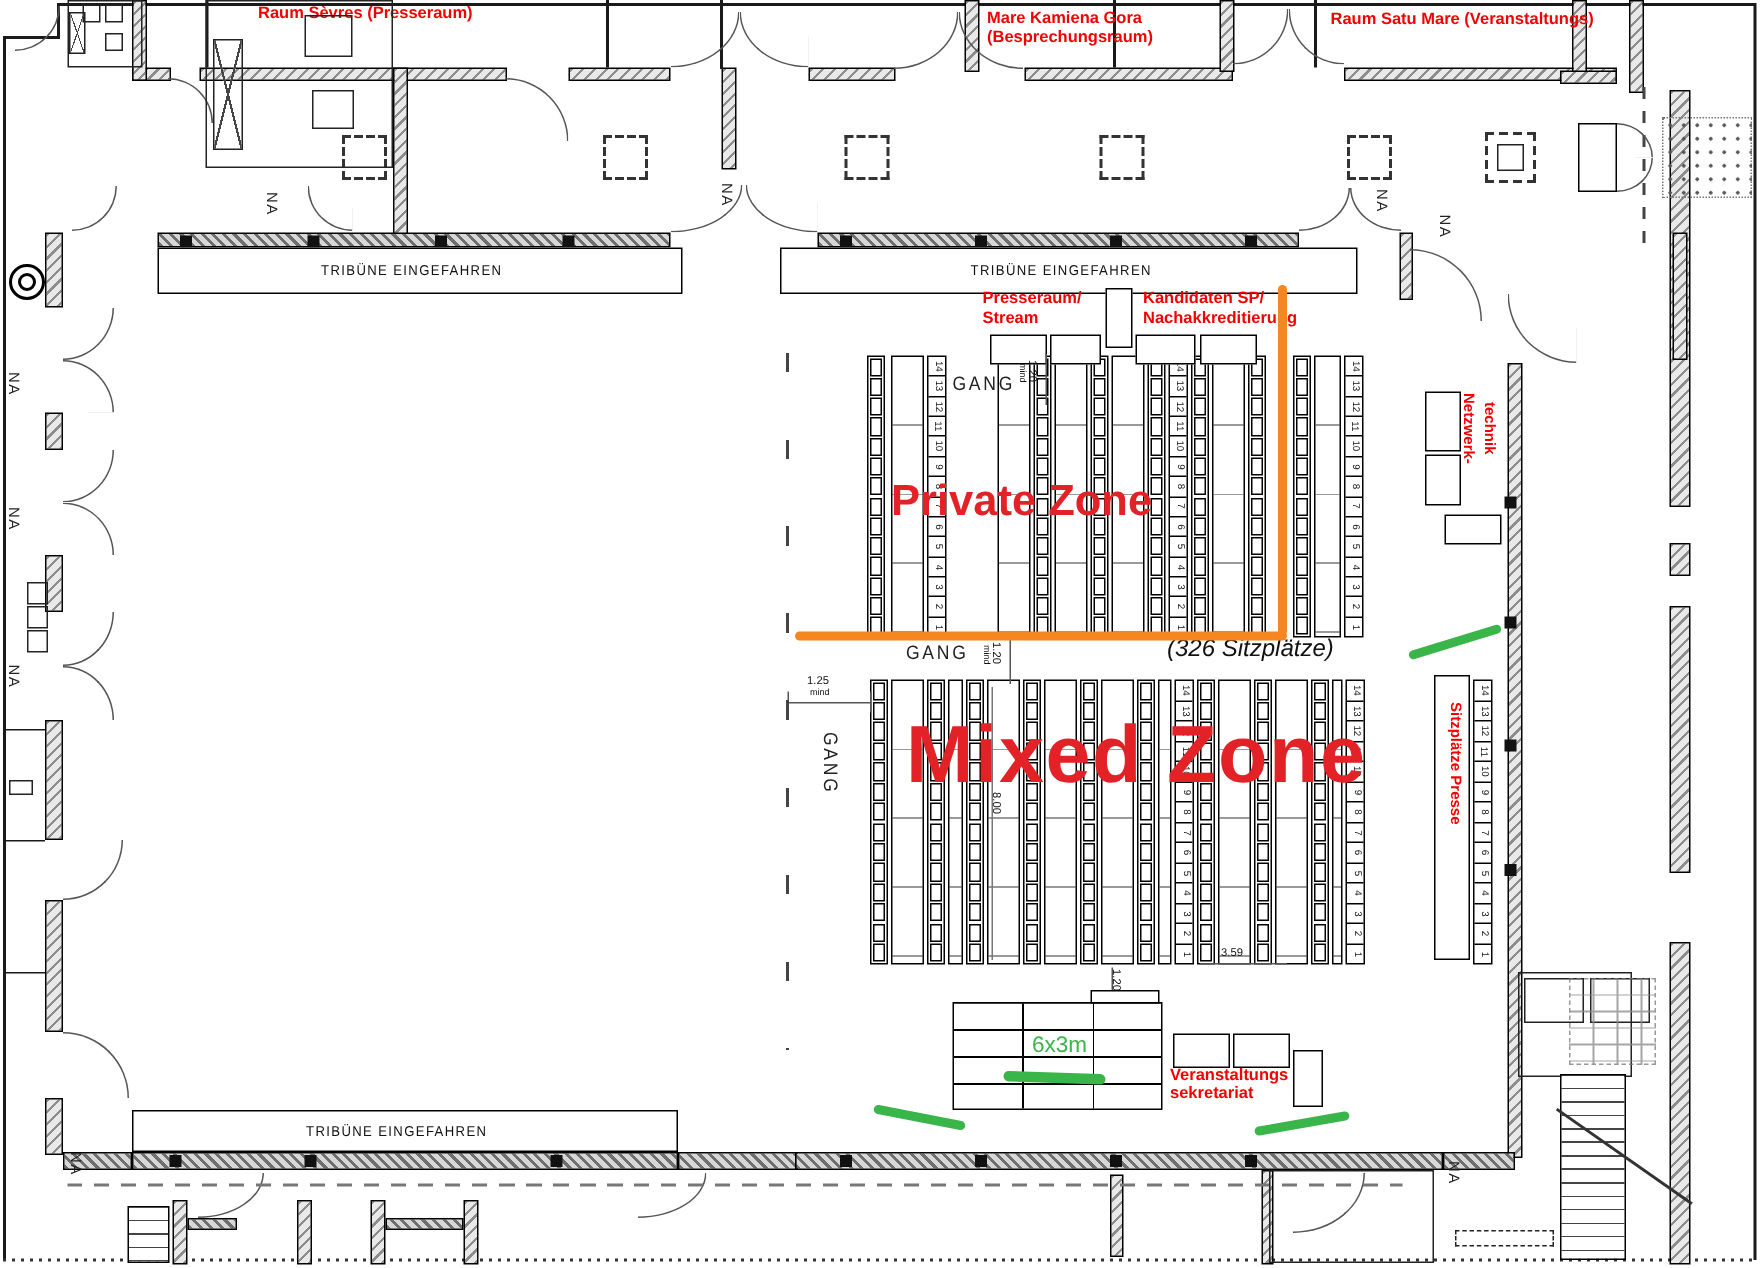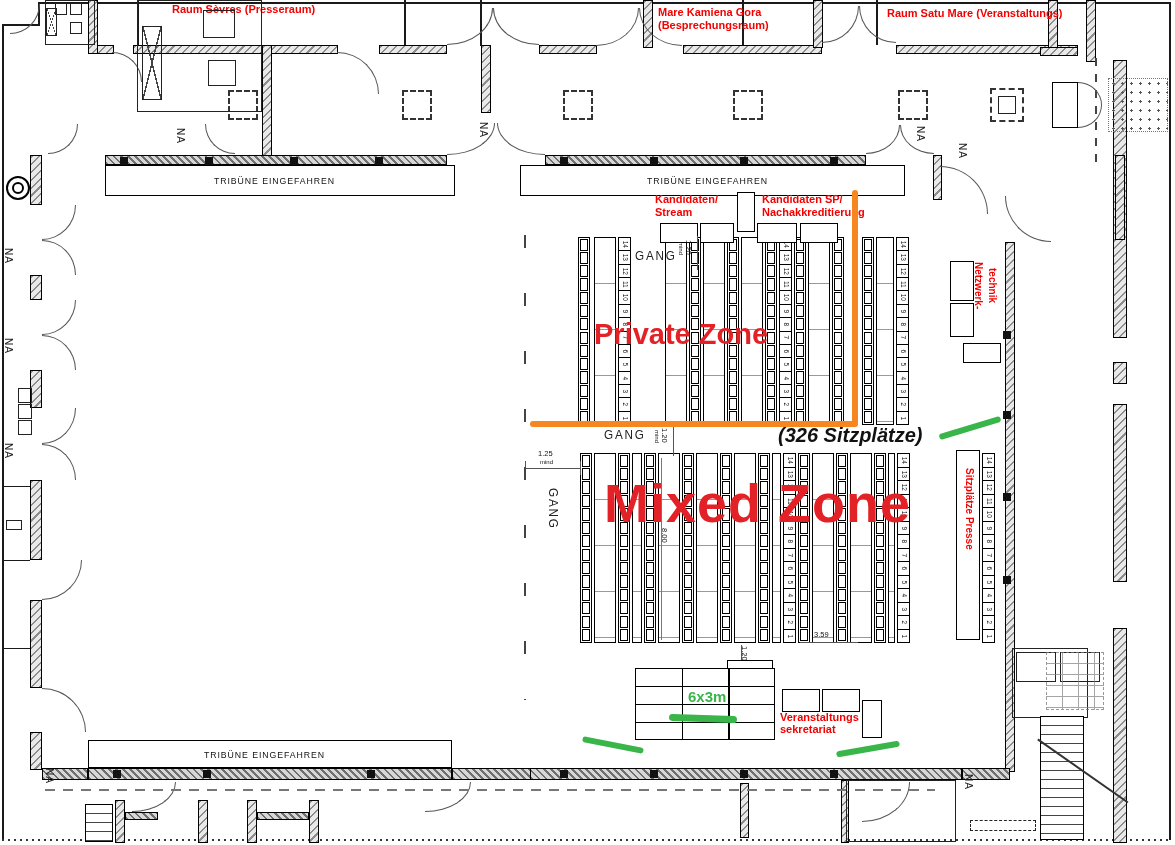--- a/index.html
+++ b/index.html
@@ -755,42 +755,42 @@
   <div class="box" style="left:105px;top:165px;width:350px;height:31px;display:flex;align-items:center;justify-content:center;">
     <span class="cad">TRIBÜNE EINGEFAHREN</span>
   </div>
   <div class="box" style="left:520px;top:165px;width:385px;height:31px;display:flex;align-items:center;justify-content:center;">
     <span class="cad">TRIBÜNE EINGEFAHREN</span>
   </div>
   <div class="box" style="left:88px;top:740px;width:364px;height:28px;display:flex;align-items:center;justify-content:center;">
     <span class="cad">TRIBÜNE EINGEFAHREN</span>
   </div>
 
-  <div class="t red" style="left:655px;top:193px;">Kandidaten/</div>
+  <div class="t red" style="left:655px;top:193px;">Presseraum/</div>
   <div class="t red" style="left:655px;top:206px;">Stream</div>
   <div class="t red" style="left:762px;top:193px;">Kandidaten SP/</div>
   <div class="t red" style="left:762px;top:206px;">Nachakkreditierung</div>
   <div class="box" style="left:660px;top:223px;width:38px;height:20px;"></div>
   <div class="box" style="left:700px;top:223px;width:34px;height:20px;"></div>
   <div class="box" style="left:737px;top:192px;width:18px;height:40px;"></div>
   <div class="box" style="left:757px;top:223px;width:40px;height:20px;"></div>
   <div class="box" style="left:800px;top:223px;width:38px;height:20px;"></div>
 
   <div class="box" style="left:950px;top:261px;width:24px;height:40px;"></div>
   <div class="box" style="left:950px;top:303px;width:24px;height:34px;"></div>
   <div class="box" style="left:963px;top:343px;width:38px;height:20px;"></div>
   <div class="t red rot" style="left:984px;top:262px;font-size:10px;">Netzwerk-</div>
   <div class="t red rot" style="left:998px;top:268px;font-size:10px;">technik</div>
 
   <div class="box" style="left:956px;top:450px;width:24px;height:190px;"></div>
   <div class="t red rot" style="left:975px;top:468px;font-size:10px;">Sitzplätze Presse</div>
 
   <div class="t zone" style="left:604px;top:472px;font-size:54px;letter-spacing:1px;">Mixed Zone</div>
   <div class="t zone" style="left:594px;top:318px;font-size:29px;">Private Zone</div>
-  <div class="t" style="left:778px;top:424px;font-size:20px;font-weight:bold;font-style:italic;">(326 Sitzplätze)</div>
+  <div class="t" style="left:778px;top:424px;font-size:16px;font-weight:normal;font-style:italic;">(326 Sitzplätze)</div>
 
   <div class="t gang" style="left:635px;top:249px;">GANG</div>
   <div class="t gang" style="left:604px;top:428px;">GANG</div>
   <div class="t gangv" style="left:560px;top:488px;">GANG</div>
 
   <div class="t dim rot" style="left:692px;top:240px;">1.20</div>
   <div class="t dim rot" style="left:684px;top:242px;font-size:6px;">mind</div>
   <div class="thin" style="left:697px;top:236px;width:1px;height:34px;background:#555;"></div>
 
   <div class="t dim rot" style="left:668px;top:428px;">1.20</div>
@@ -807,21 +807,21 @@
   <div class="t dim rot" style="left:668px;top:528px;">8.00</div>
 
   <div class="thin" style="left:800px;top:642px;width:58px;height:1px;background:#555;"></div>
   <div class="t dim" style="left:814px;top:631px;">3.59</div>
 
   <div class="thin" style="left:741px;top:645px;width:1px;height:18px;background:#555;"></div>
   <div class="t dim rot" style="left:748px;top:646px;">1.20</div>
 
   <div class="box" style="left:727px;top:660px;width:46px;height:9px;"></div>
   <div class="stagegrid" style="left:635px;top:668px;width:140px;height:72px;"></div>
-  <div class="t" style="left:688px;top:688px;font-size:15px;font-weight:bold;color:var(--green);">6x3m</div>
+  <div class="t" style="left:688px;top:688px;font-size:15px;font-weight:normal;color:var(--green);">6x3m</div>
   <div class="gline" style="left:669px;top:715px;width:68px;height:7px;transform:rotate(2deg);"></div>
 
   <div class="box" style="left:782px;top:689px;width:38px;height:23px;"></div>
   <div class="box" style="left:822px;top:689px;width:38px;height:23px;"></div>
   <div class="box" style="left:862px;top:700px;width:20px;height:38px;"></div>
   <div class="t red" style="left:780px;top:711px;">Veranstaltungs</div>
   <div class="t red" style="left:780px;top:723px;">sekretariat</div>
 
   <div class="oline" style="left:852px;top:190px;width:6px;height:234px;"></div>
   <div class="oline" style="left:530px;top:421px;width:328px;height:6px;"></div>

